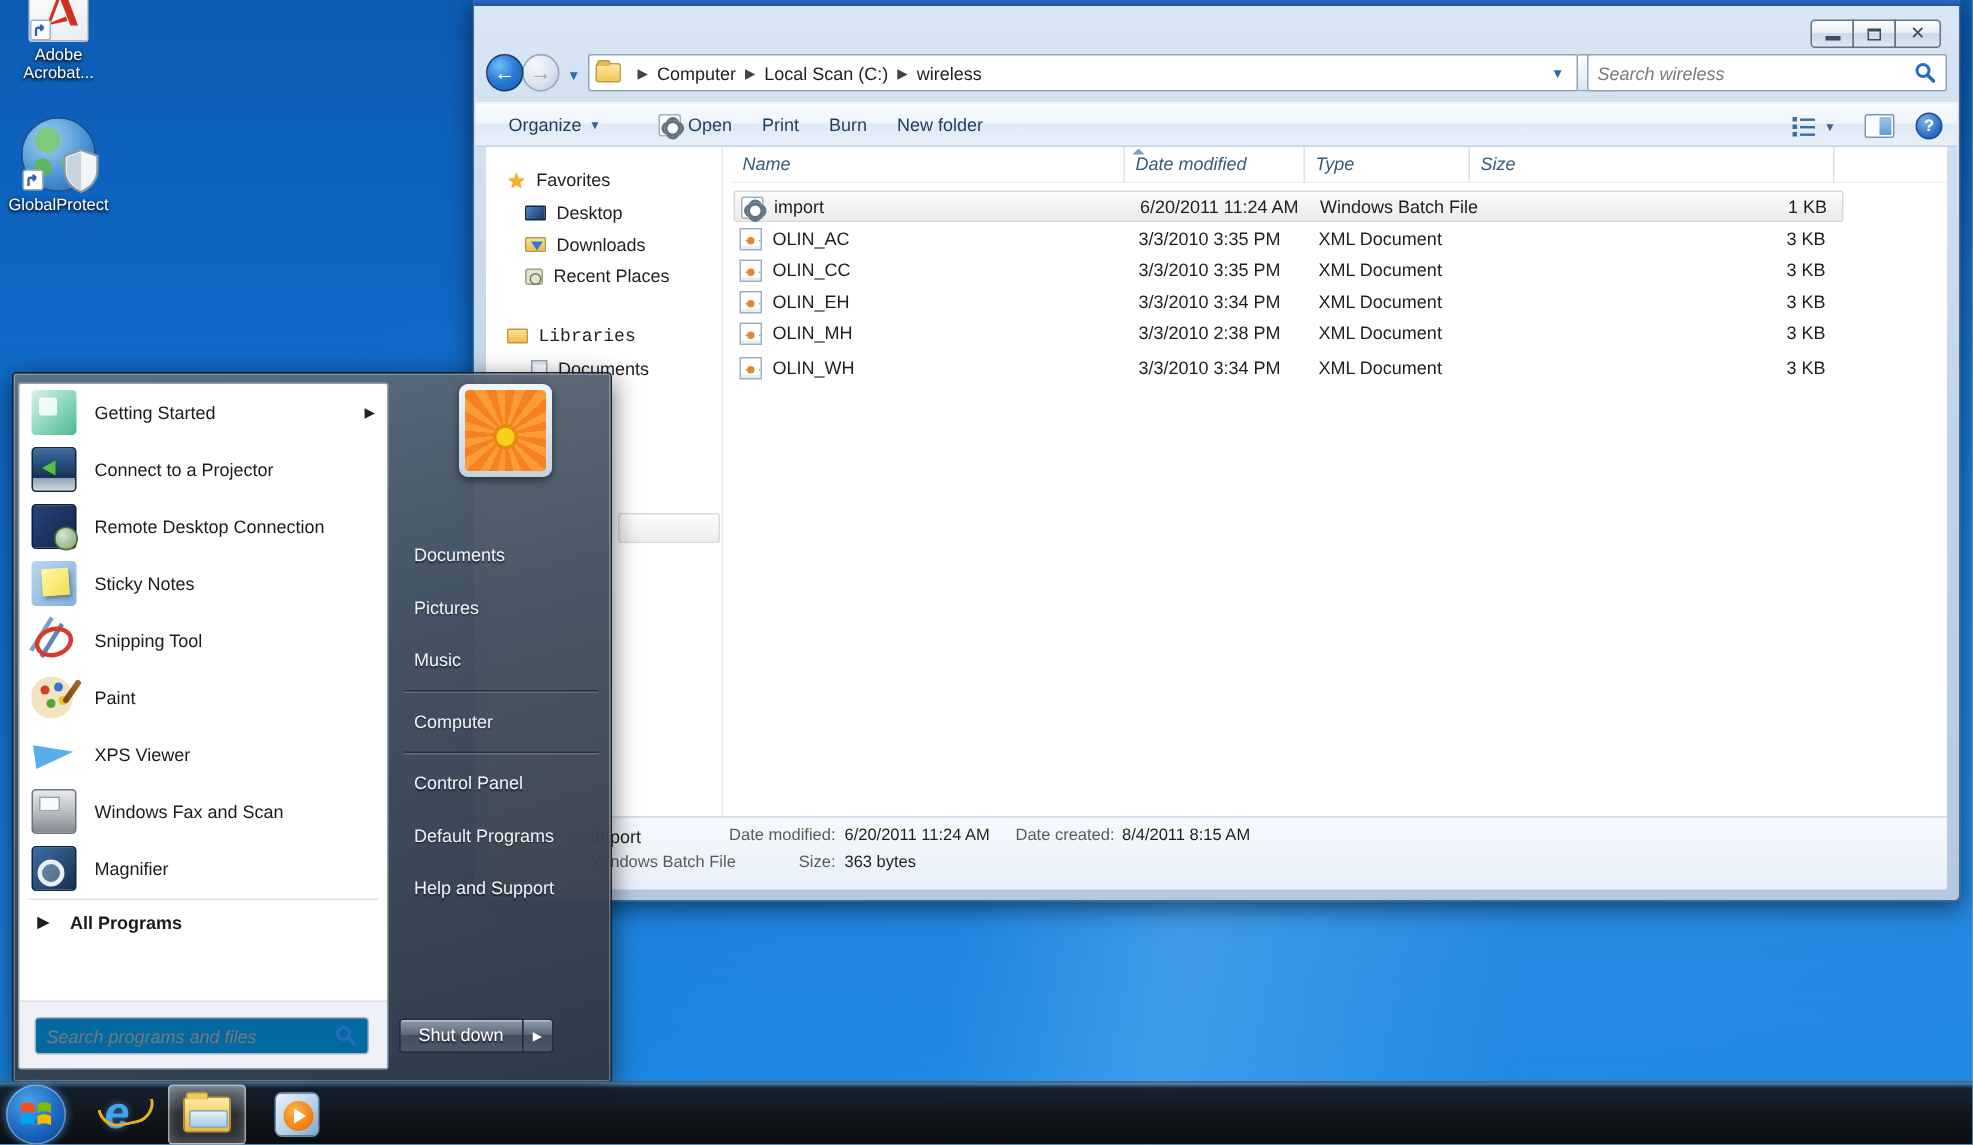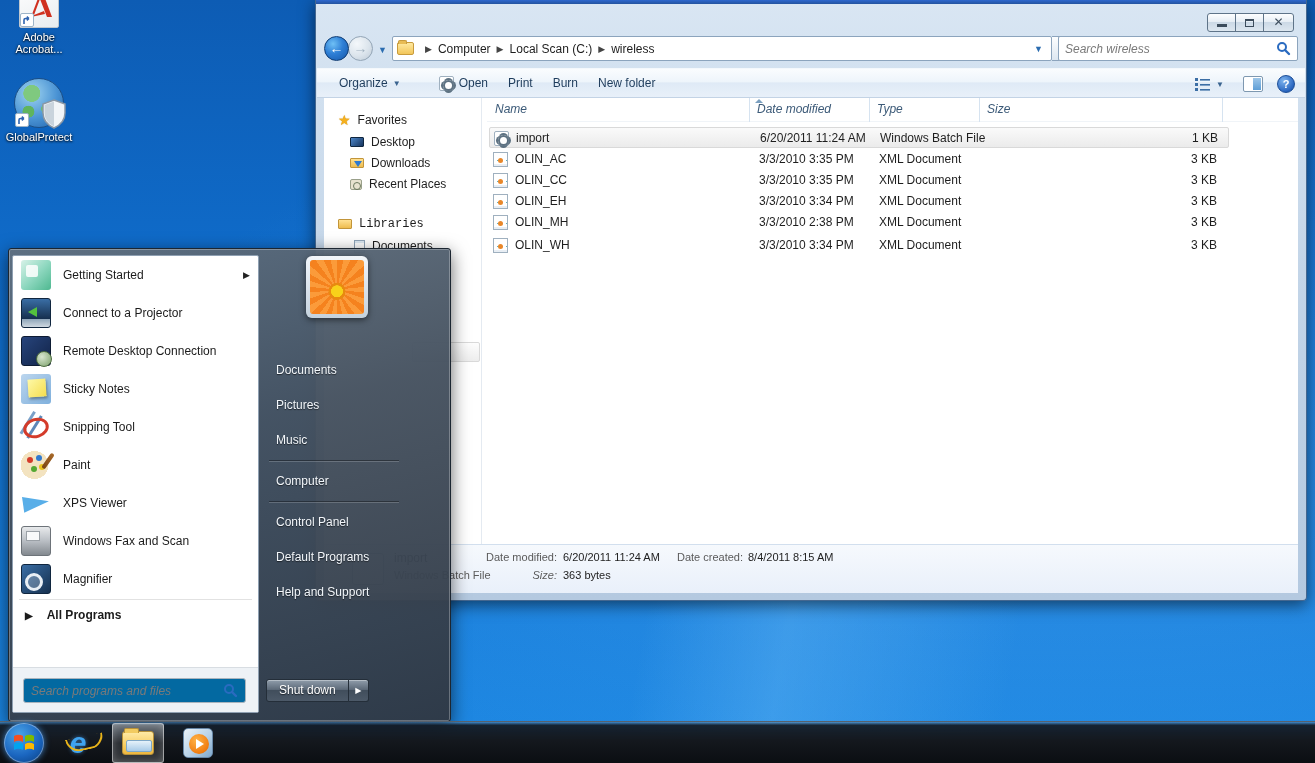--- a/index.html
+++ b/index.html
@@ -129,21 +129,21 @@
     box-shadow:-3px 0 0 -2px #2e9aa8, 6px 0 0 -2px #2e9aa8; }
 
   
   .details { position:absolute; left:8px; right:8px; top:544px; height:49px;
     background:linear-gradient(180deg,#f6f9fd,#e9f0fa); border-top:1px solid #d2dfee; font-size:11px; color:#5a5a5a; }
   .details .big { font-size:12px; color:#1e1e1e; }
   .dicon { position:absolute; left:28px; top:8px; width:32px; height:32px; background:#fff; border:1px solid #9fb0bf; border-radius:3px;}
   .dval { color:#1e1e1e; }
 
   
-  .startmenu { position:absolute; left:8px; top:248px; width:443px; height:474px; z-index:50;
+  .startmenu { position:absolute; left:8px; top:248px; width:400px; height:474px; z-index:50;
     background:linear-gradient(165deg, rgba(96,112,128,.97) 0%, rgba(70,82,96,.97) 40%, rgba(47,56,68,.97) 100%);
     border:1px solid #1c2631; border-radius:3px;
     box-shadow:0 5px 18px rgba(0,0,0,.6), inset 0 0 0 1px rgba(255,255,255,.28); }
   .sm-left { position:absolute; left:3px; top:6px; width:247px; height:458px; background:#fff;
     border:1px solid #8fa0b2; border-radius:2px; overflow:hidden; }
   .sm-item { height:38px; display:flex; align-items:center; gap:12px; padding:0 8px; font-size:12px; color:#1b1b1b; cursor:pointer; }
   .sm-item .smicon { width:30px; height:30px; flex:0 0 30px; border-radius:3px; position:relative; }
   .sm-subarrow { margin-left:auto; font-size:9px; color:#222; }
   .sm-sep { height:1px; background:#e2e2e2; margin:1px 6px; }
   .sm-allprog { height:28px; display:flex; align-items:center; gap:14px; padding:0 12px; font-size:12px; font-weight:bold; color:#1b1b1b; cursor:pointer; }
@@ -428,21 +428,21 @@
       </div>
     </div>
   </div>
 
   <div class="details">
     <div class="dicon"></div>
     <span class="abs big" style="left:70px; top:6px;">import</span>
     <span class="abs" style="left:70px; top:24px;">Windows Batch File</span>
     <span class="abs" style="left:152px; width:81px; top:6px; text-align:right;">Date modified:</span>
     <span class="abs dval" style="left:239px; top:6px;">6/20/2011 11:24 AM</span>
-    <span class="abs" style="left:152px; width:81px; top:24px; text-align:right;font-style:italic;">Size:</span>
+    <span class="abs" style="left:152px; width:81px; top:24px; text-align:right;">Size:</span>
     <span class="abs dval" style="left:239px; top:24px;">363 bytes</span>
     <span class="abs" style="left:353px; top:6px;">Date created:</span>
     <span class="abs dval" style="left:424px; top:6px;">8/4/2011 8:15 AM</span>
   </div>
 </div>
 
 <div class="startmenu">
   <div class="sm-left">
     <div class="sm-item">
       <span class="smicon ic-gs"></span>

